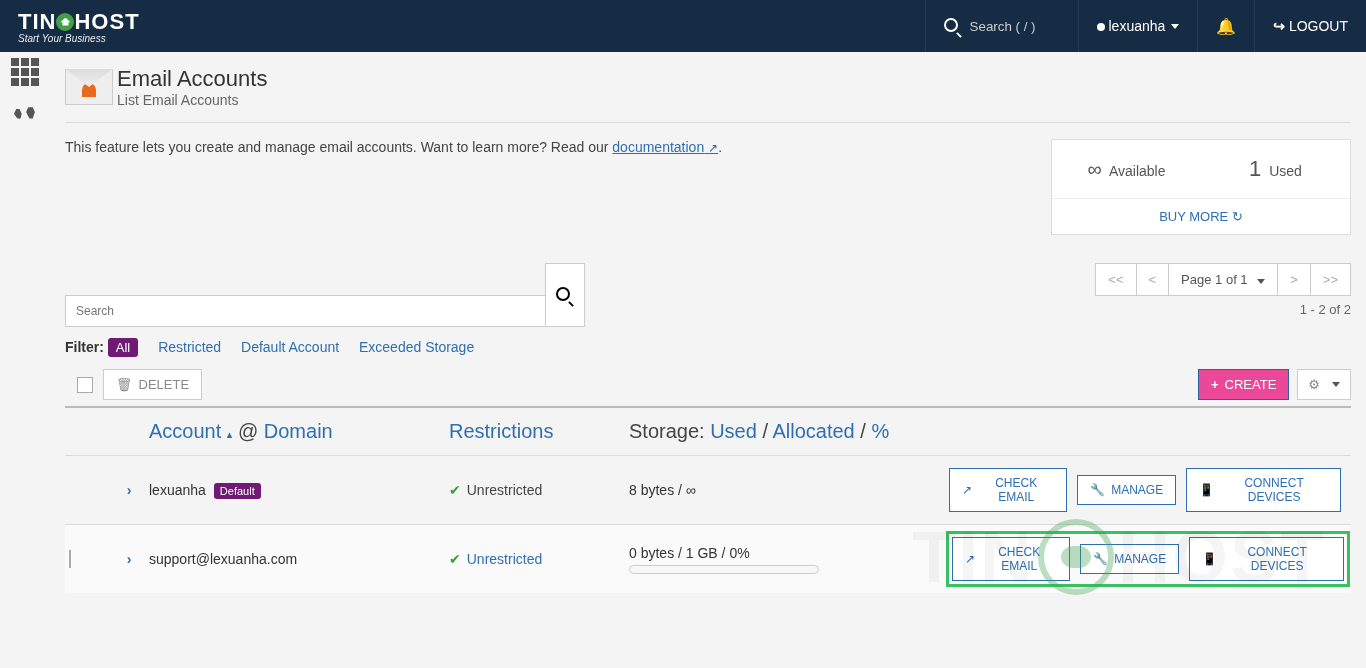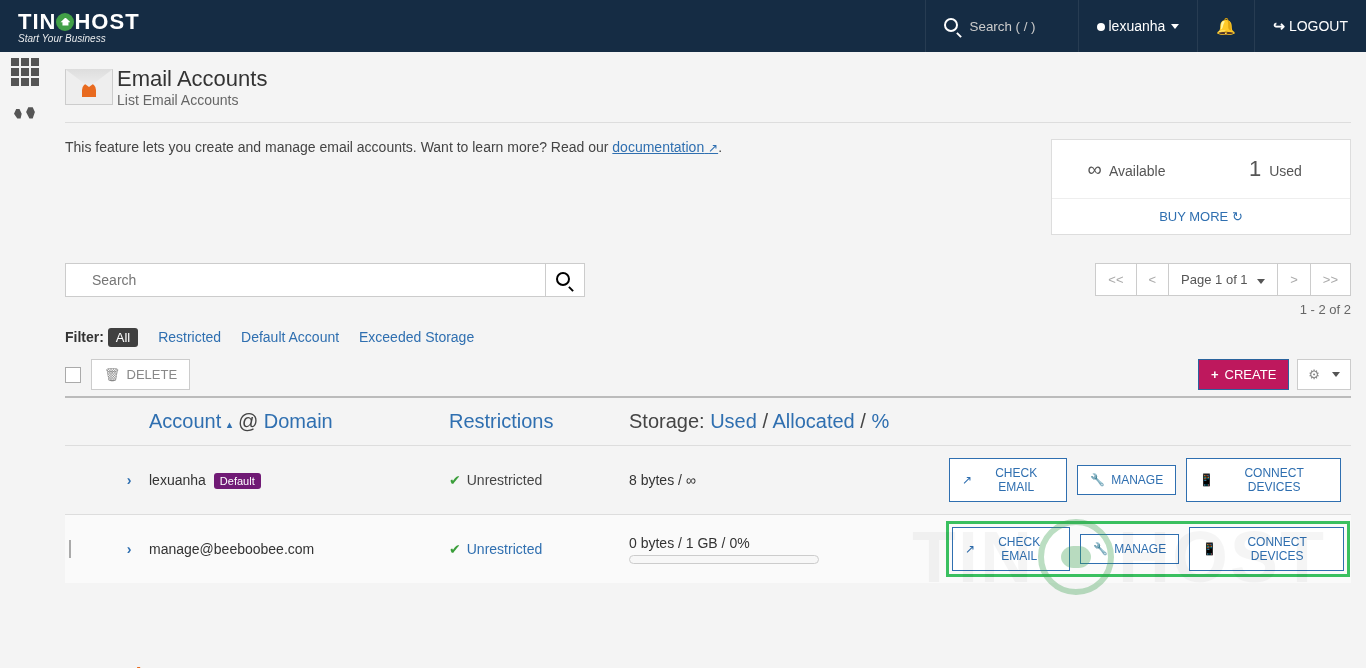--- a/index.html
+++ b/index.html
@@ -39,39 +39,39 @@
 .intro-text a{color:#2f6fb0; text-decoration:underline;}
 .stats-box{ width:300px; border:1px solid #ddd; background:#fff;margin-left:31px;}
 .stats-top{display:flex;}
 .stat{flex:1;text-align:center;padding:16px 4px;color:#555;}
 .stat .n{font-size:22px; margin-right:4px;}
 .buy{ text-align:center; border-top:1px solid #eee; padding:10px; color:#2f6fb0; font-size:13px; cursor:pointer;}
 
 
 .row-tools{ display:flex; gap:10px; align-items:flex-start; margin-top:28px;}
 .search-wrap{flex:0 0 520px; display:flex;}
-.search-wrap input{flex:1; padding:8px 26px; border:1px solid #ccc; border-right:none; font-size:14px;}
+.search-wrap input{flex:1; padding:8px 10px; border:1px solid #ccc; border-right:none; font-size:12px;margin-top:32px;}
 .search-wrap button{width:40px; border:1px solid #ccc; background:#fff; cursor:pointer;}
 .pager{margin-left:auto;}
 .pager .pgrp{display:inline-flex;border:1px solid #ccc;background:#fff;}
 .pager .pg{padding:8px 12px;color:#aaa;border-left:1px solid #ccc;cursor:pointer;font-size:13px;}
 .pager .pg:first-child{border-left:none;}
 .pager-info{ text-align:right; color:#666; font-size:13px; margin-top:6px;}
 
 
 .filters{ margin-top:12px; font-size:14px;}
 .filters b{}
-.pill{background:#404040;color:#fff;padding:2px 8px;border-radius:3px;font-size:13px;}
+.pill{background:#701a75;color:#fff;padding:2px 8px;border-radius:3px;font-size:13px;}
 .flink{color:#2f6fb0;margin-left:16px;cursor:pointer;}
 
 
-.actionbar{ display:flex; align-items:center; margin-top:14px; gap:10px;}
+.actionbar{ display:flex; align-items:center; margin-top:14px; gap:10px;margin-left:12px;}
 .chk{width:16px;height:16px;border:1px solid #aaa;background:#fff;}
 .btn{border:1px solid #ccc;background:#fff;padding:7px 12px;font-size:13px;color:#888;display:inline-flex;align-items:center;gap:6px;cursor:pointer;}
-.btn-primary{background:#be185d;color:#fff;border-color:#2a639d;}
+.btn-primary{background:#ec4899;color:#fff;border-color:#2a639d;}
 .btn-gear{padding:7px 10px;}
 .actionbar .right{margin-left:auto;display:flex;gap:8px;}
 
 
 .tbl{ margin-top:6px; border-top:2px solid #bbb;}
 .thead,.trow{display:grid;grid-template-columns:40px 40px 300px 180px 320px 1fr;align-items:center;}
 .thead{padding:12px 4px;color:#444;font-size:20px;}
 .thead .link{color:#2f6fb0;cursor:pointer;}
 .trow{border-top:1px solid #ddd;padding:12px 4px;}
 .trow.alt{background:#fafafa;}
@@ -277,21 +277,21 @@
               <button class="obtn">
                 <span class="i-mobile"></span>
                 <span>CONNECT DEVICES</span>
               </button>
             </div>
           </div>
         </div>
         <div class="trow alt">
           <div><span class="chk"></span></div>
           <div class="chev">›</div>
-          <div><span>manage@beeboobee.com</span></div>
+          <div><span>support@lexuanha.com</span></div>
           <div class="restrict"><span class="green-check">✔</span><span class="storage-link">Unrestricted</span></div>
           <div>
             <div>0 bytes / 1 GB / 0%</div>
             <div class="progress"></div>
           </div>
           <div>
             <div class="rowbtns highlight-box">
               <button class="obtn">
                 <span class="i-ext"></span>
                 <span>CHECK EMAIL</span>

